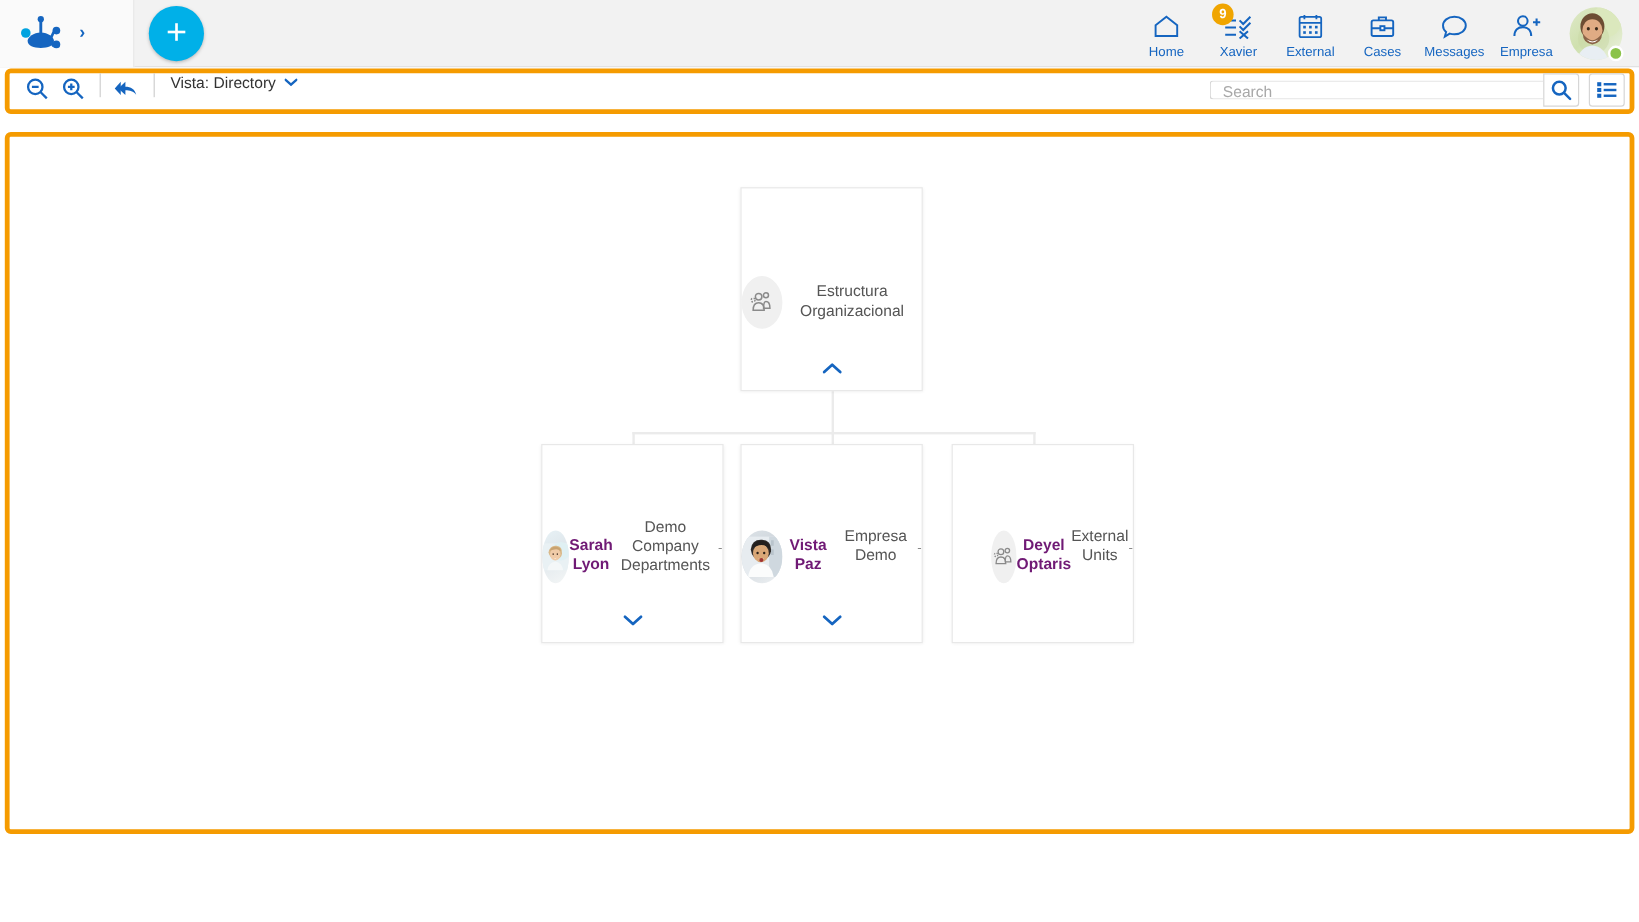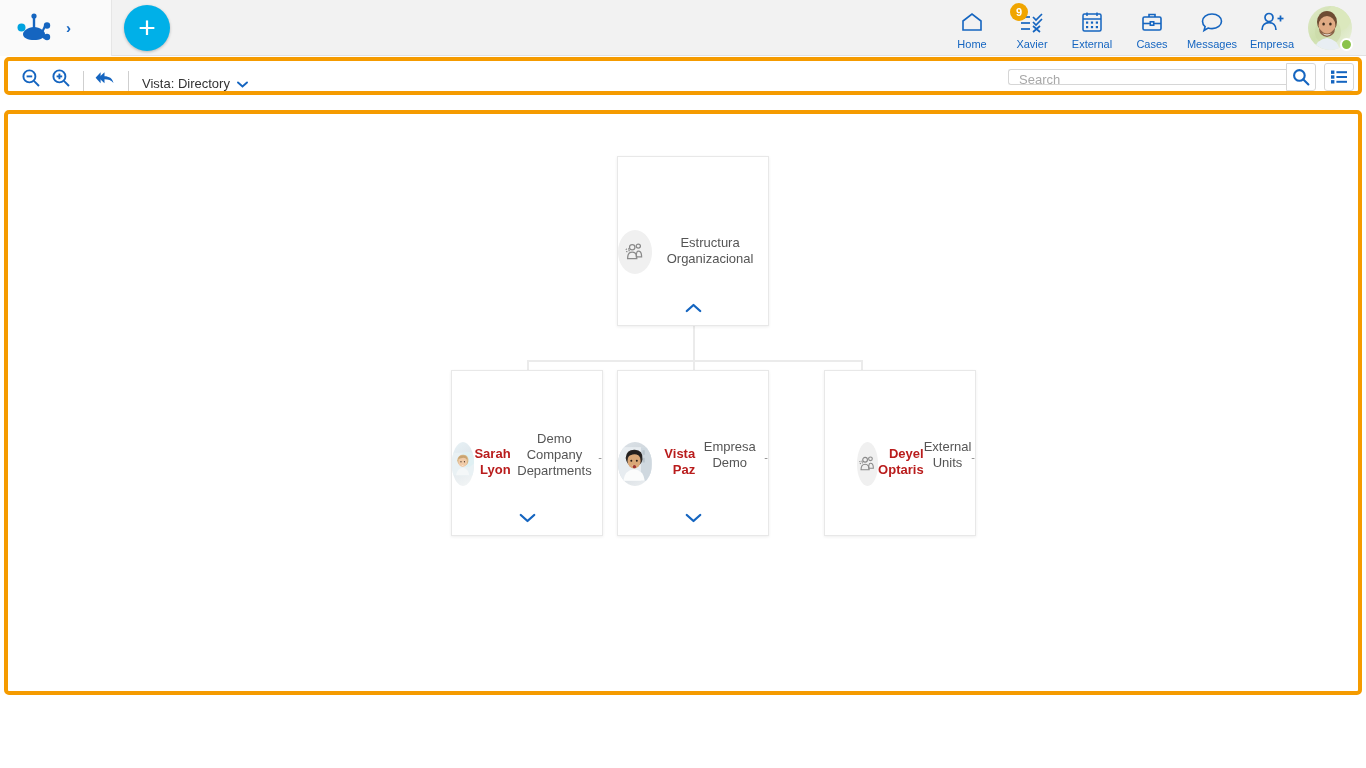--- a/index.html
+++ b/index.html
@@ -70,21 +70,21 @@
     width: 13px; height: 13px; border-radius: 50%;
     background: #8bc34a; border: 2px solid #fff;
   }
 
   
   .toolbar {
     position: absolute; left: 4px; top: 57px;
     width: 1358px; height: 38px;
     border: 4px solid #f59b00; border-radius: 5px;
     background: #fff;
-    display: flex; align-items: flex-end;
+    display: flex; align-items: flex-start;
   }
   .tb-icon { width: 26px; height: 26px; display:flex; align-items:center; justify-content:center; cursor:pointer; }
   .tb-sep { width: 1px; height: 20px; background: #cfcfcf; margin: 0 9px; }
   .vista-label {
     font-size: 13px; color: #333; display: flex; align-items: center;
     cursor: pointer; margin-left: 4px;
   }
   .vista-caret { color:#1565c0; font-size:11px; margin-left: 7px; }
   .search-zone { margin-left: auto; display: flex; align-items: center; padding-right: 4px; }
   .search-box {
@@ -135,22 +135,22 @@
     overflow: hidden;
   }
   .node-avatar.group { background: #f0f0f0; }
   .node-avatar.photo-f {
     background: linear-gradient(150deg,#e8f2f6 0%,#dfe7ec 40%,#f4f6f6 100%);
   }
   .node-avatar.photo-m {
     background: linear-gradient(150deg,#dde3e8 0%,#cfd6dc 40%,#eef1f3 100%);
   }
   .node-title {
-    font-size: 13px; color: #b91c1c; font-weight: bold;
-    margin-top: 18px; text-align: right; line-height: 16px;
+    font-size: 13px; color: #701a75; font-weight: bold;
+    margin-top: 18px; text-align: center; line-height: 16px;
   }
   .node-sub {
     font-size: 13px; color: #555; margin-top: 4px;
     text-align: center; line-height: 16px;
   }
   .node-dash { font-size: 11px; color: #888; margin-top: 8px; line-height: 10px; }
   .node-chev {
     position: absolute; left: 0; right: 0; bottom: 10px;
     text-align: center; color: #1565c0; font-size: 15px; line-height: 14px;
   }
@@ -416,21 +416,21 @@
       <div class="node-title">Vista Paz</div>
       <div class="node-sub">Empresa Demo</div>
       <div class="node-dash">-</div>
       <div class="node-chev">
         <svg width="17" height="10" viewBox="0 0 17 10" fill="none" stroke="#1565c0" stroke-width="2.3" stroke-linecap="round" stroke-linejoin="round">
           <polyline points="1.8,2 8.5,8 15.2,2"></polyline>
         </svg>
       </div>
     </div>
 
-    <div class="node" style="left:816px; top:256px; width:152px; height:166px;padding-left:32px;">
+    <div class="node" style="left:785px; top:256px; width:152px; height:166px;padding-left:32px;">
       <div class="node-avatar group">
         <svg width="24" height="22" viewBox="0 0 24 22" stroke="#8a8a8a" stroke-width="1.25" fill="none">
           <circle cx="9.2" cy="6.2" r="2.7"></circle>
           <path d="M4.6 17.5 C4.6 13.4 6.6 11.2 9.2 11.2 C11.8 11.2 13.8 13.4 13.8 17.5 Z"></path>
           <circle cx="15.3" cy="5.1" r="2.1"></circle>
           <path d="M13.3 15.8 C13.3 12.3 14.1 10.2 15.3 10.2 C17.1 10.2 18.6 12.2 18.6 15.8 Z"></path>
           <circle cx="4.6" cy="9.1" r="1.6" stroke-dasharray="1.2 1.2"></circle>
         </svg>
       </div>
       <div class="node-title">Deyel Optaris</div>

